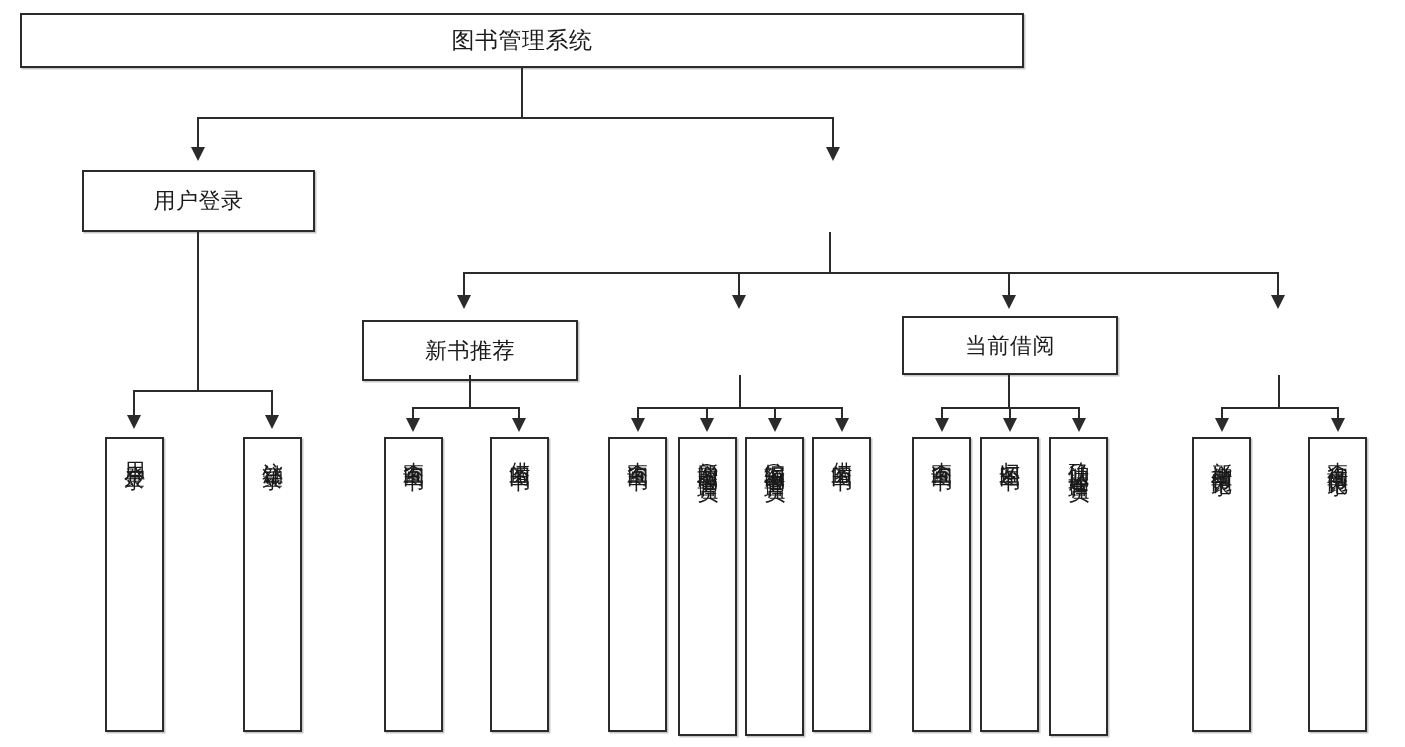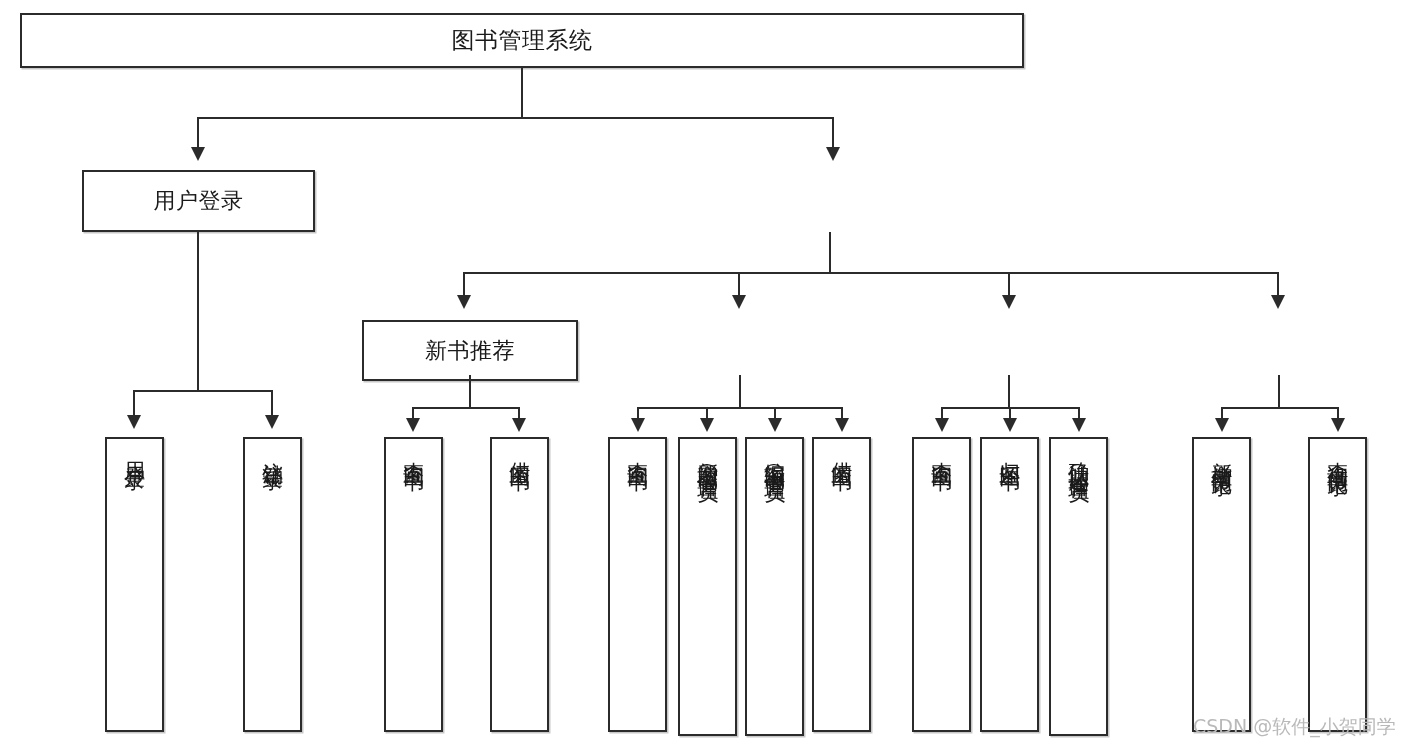--- a/index.html
+++ b/index.html
@@ -120,20 +120,23 @@
   <div class="edge v" style="left:738px; top:272px; width:2px; height:25px;"></div>
   <div class="arrow" style="left:732px; top:295px;"></div>
   <div class="edge v" style="left:1008px; top:272px; width:2px; height:25px;"></div>
   <div class="arrow" style="left:1002px; top:295px;"></div>
   <div class="edge v" style="left:1277px; top:272px; width:2px; height:25px;"></div>
   <div class="arrow" style="left:1271px; top:295px;"></div>
 
   <div class="node" style="left:362px; top:320px; width:216px; height:61px;">
     <span class="label">新书推荐</span>
   </div>
+  <div class="node" style="left:902px; top:316px; width:216px; height:59px;">
+    <span class="label">当前借阅</span>
+  </div>
 
   <div class="edge v" style="left:469px; top:375px; width:2px; height:34px;"></div>
   <div class="edge h" style="left:412px; top:407px; width:107px; height:2px;"></div>
   <div class="edge v" style="left:412px; top:407px; width:2px; height:14px;"></div>
   <div class="arrow" style="left:406px; top:418px;"></div>
   <div class="edge v" style="left:518px; top:407px; width:2px; height:14px;"></div>
   <div class="arrow" style="left:512px; top:418px;"></div>
 
   <div class="edge v" style="left:739px; top:375px; width:2px; height:34px;"></div>
   <div class="edge h" style="left:637px; top:407px; width:206px; height:2px;"></div>
@@ -199,15 +202,14 @@
     <span class="label">确认归还（管理员）</span>
   </div>
 
   <div class="node leaf" style="left:1192px; top:437px; width:59px; height:295px;">
     <span class="label">新增借阅记录</span>
   </div>
   <div class="node leaf" style="left:1308px; top:437px; width:59px; height:295px;">
     <span class="label">查询借阅记录</span>
   </div>
 
-  <div id="watermark" style="left:1193px; top:714px;">CSDN @软件_小贺同学</div>
 
 </div>
 
 </body></html>

